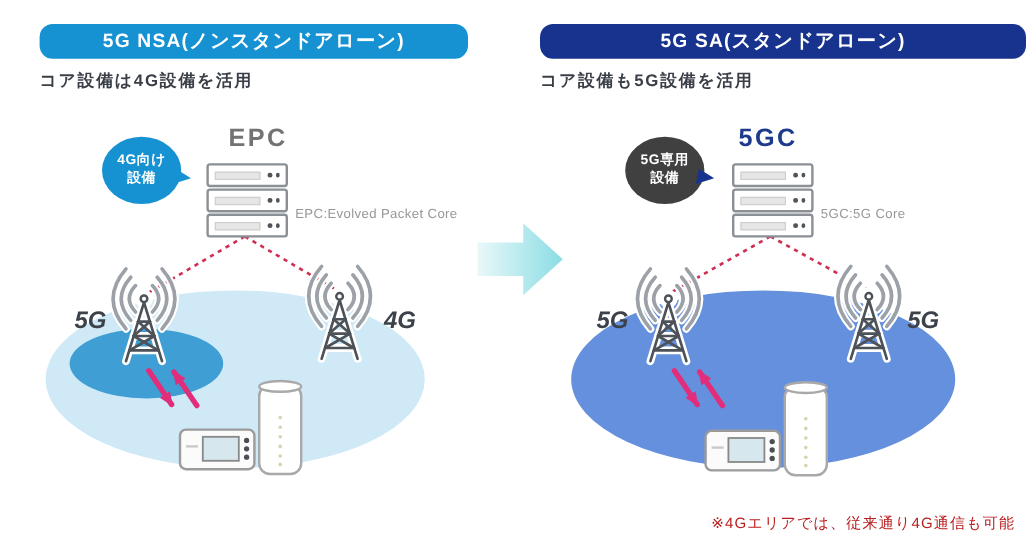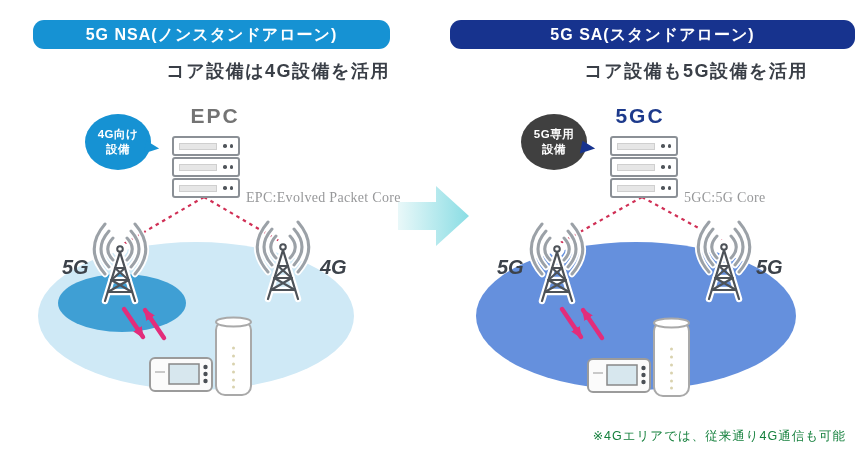--- a/index.html
+++ b/index.html
@@ -9,21 +9,21 @@
   }
   .abs{position:absolute;}
   svg{position:absolute;left:0;top:0;}
   .hdr{
     height:29px;line-height:29px;text-align:center;border-radius:11px;
     color:#ffffff;font-weight:bold;font-size:16px;letter-spacing:1px;
   }
   .hdr-nsa{left:33px;top:20px;width:357px;background:#1692d3;}
   .hdr-sa{left:450px;top:20px;width:405px;background:#17338e;}
   .subtitle{
-    top:59px;text-align:right;font-weight:bold;font-size:18px;
+    top:59px;text-align:left;font-weight:bold;font-size:14px;
     color:#3a3f47;letter-spacing:1.5px;
   }
   .sub-nsa{left:33px;width:357px;}
   .sub-sa{left:450px;width:358px;}
   .bubble{
     width:66px;height:56px;border-radius:50%;color:#fff;font-weight:bold;
     font-size:11.5px;letter-spacing:.5px;display:flex;flex-direction:column;
     align-items:center;justify-content:center;line-height:1.3;text-align:left;
   }
   .bub-nsa{left:85px;top:114px;background:#1692d3;}
@@ -39,26 +39,26 @@
   .server{width:68px;top:136px;}
   .srv-nsa{left:172px;}
   .srv-sa{left:610px;}
   .unit{
     width:64px;height:16px;border:2px solid #8b9096;border-radius:3px;background:#fff;
     margin-bottom:1px;display:flex;align-items:center;
   }
   .slot{margin-left:5px;width:36px;height:5px;background:#e6e6e6;border:1px solid #cfcfcf;}
   .dots{margin-left:auto;margin-right:5px;display:flex;gap:3px;}
   .dot{width:3.5px;height:3.5px;border-radius:50%;background:#50555b;}
-  .caption{font-size:14px;color:#97989a;letter-spacing:.3px;top:190px;white-space:nowrap;font-family:Liberation Serif, serif;}
+  .caption{font-size:11px;color:#97989a;letter-spacing:.3px;top:173px;white-space:nowrap;}
   .cap-nsa{left:246px;}
   .cap-sa{left:684px;}
   .towerlabel{font-size:20px;font-weight:bold;color:#3c424a;top:256px;font-style:italic;}
   .footnote{
-    right:14px;top:428px;font-size:12.5px;color:#15803d;letter-spacing:1px;white-space:nowrap;
+    right:14px;top:428px;font-size:12.5px;color:#b91c1c;letter-spacing:1px;white-space:nowrap;
   }
 </style>
 </head>
 <body>
 
 <div class="canvas">
 
   <svg width="860" height="461" viewBox="0 0 860 461">
     <defs>
       <linearGradient id="arrowGrad" x1="0" y1="0" x2="1" y2="0">

